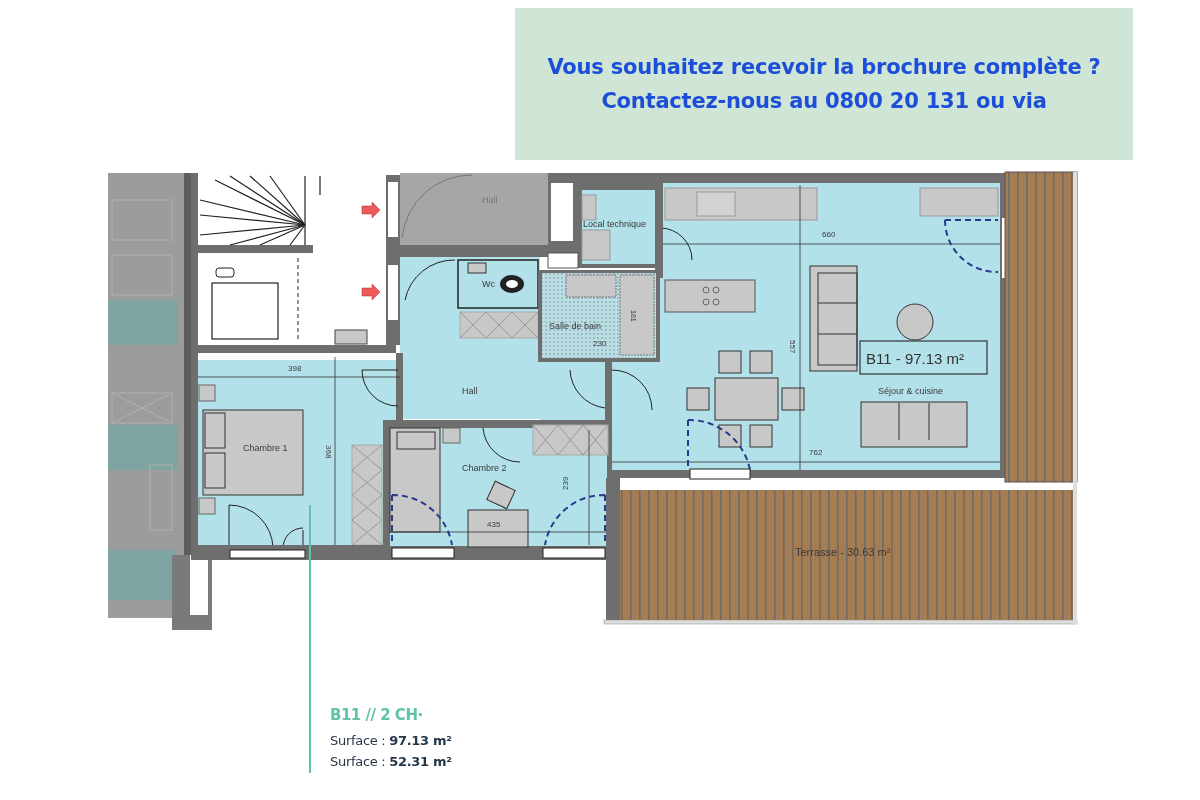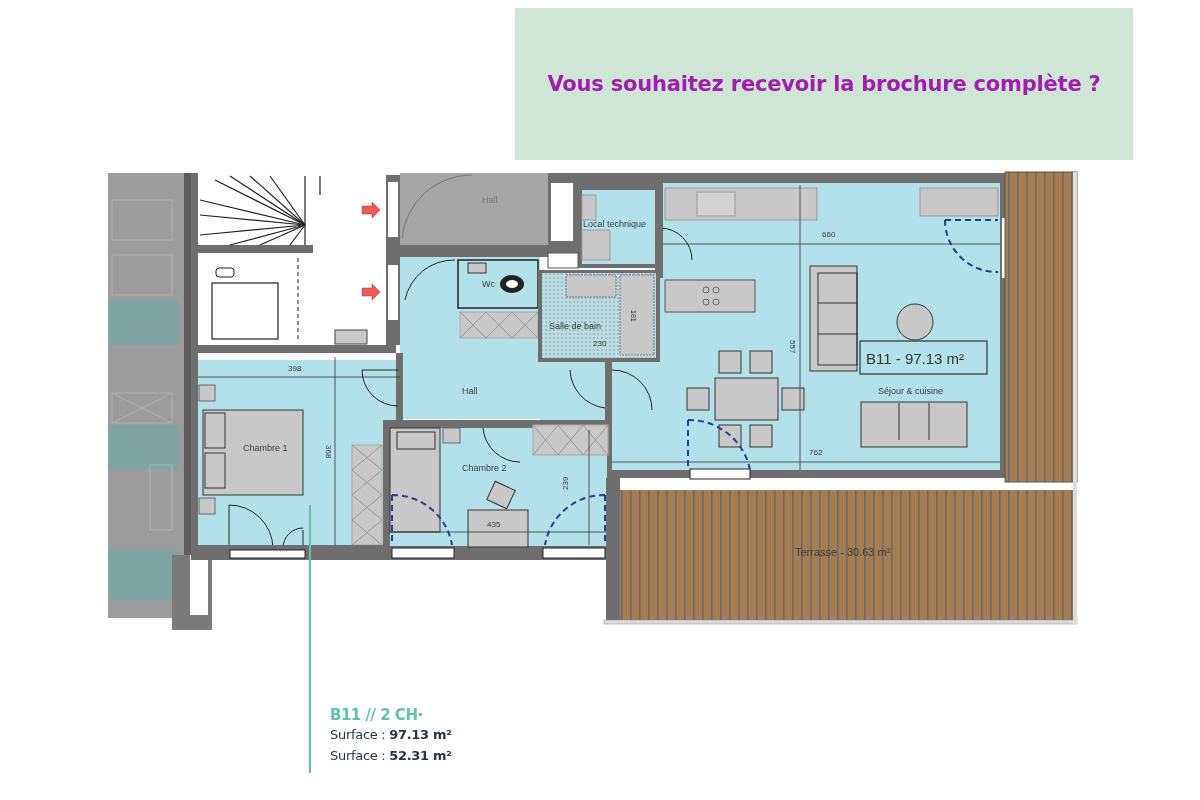--- a/index.html
+++ b/index.html
@@ -1,30 +1,31 @@
 <!DOCTYPE html>
 <html><head>
 <meta charset="utf-8">
 <style>
   html,body{margin:0;padding:0;background:#ffffff;}
   body{width:1200px;height:800px;position:relative;overflow:hidden;font-family:"Liberation Sans",sans-serif;}
   .banner{position:absolute;left:515px;top:8px;width:618px;height:152px;background:#cfe6d7;display:flex;flex-direction:column;align-items:center;justify-content:center;}
-  .banner .line{font-family:"DejaVu Sans",sans-serif;font-weight:bold;font-size:21px;color:#a21caf;line-height:34px;letter-spacing:-0.2px;white-space:nowrap;}
+  .banner .line{font-family:"DejaVu Sans",sans-serif;font-weight:bold;font-size:21px;color:#1d4ed8;line-height:34px;letter-spacing:-0.2px;white-space:nowrap;}
   .plan{position:absolute;left:0;top:0;width:1200px;height:800px;}
   .info{position:absolute;left:330px;top:706px;}
-  .info .title{font-family:"DejaVu Sans",sans-serif;font-weight:bold;color:#5fc3a9;font-size:15px;letter-spacing:-0.5px;}
+  .info .title{font-family:"DejaVu Sans",sans-serif;font-weight:bold;color:#5fc3a9;font-size:15px;letter-spacing:-0.5px;margin-bottom:6px;}
   .info .row{font-family:"DejaVu Sans",sans-serif;color:#25374a;font-size:13px;line-height:21px;letter-spacing:-0.3px;text-align:center;}
   .info .row b{font-weight:bold;}
   .info-line{position:absolute;left:309px;top:505px;width:2px;height:268px;background:#5fc3a9;}
 </style>
 </head>
 <body>
 
 <div class="banner">
   <div class="line">Vous souhaitez recevoir la brochure complète ?</div>
+  <div class="line">Contactez-nous au 0800 20 131 ou via</div>
 </div>
 
 <svg class="plan" width="1200" height="800" viewBox="0 0 1200 800" xmlns="http://www.w3.org/2000/svg">
   <defs>
     <pattern id="deck" width="9" height="10" patternUnits="userSpaceOnUse">
       <rect width="9" height="10" fill="#a67c52"></rect>
       <rect x="0" width="1.6" height="10" fill="#6f6a66"></rect>
     </pattern>
     <pattern id="tile" width="4" height="4" patternUnits="userSpaceOnUse">
       <rect width="4" height="4" fill="#b8dfe6"></rect>

